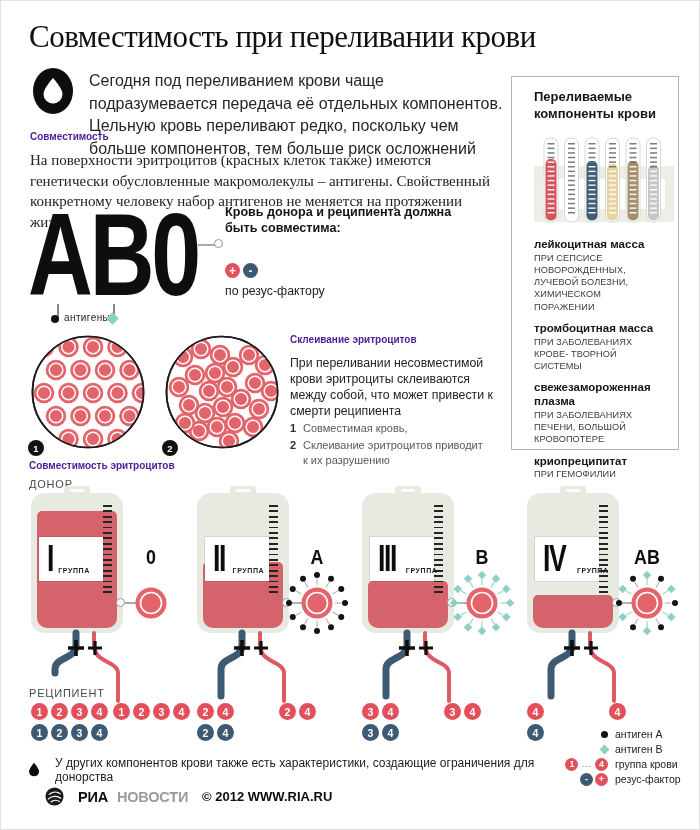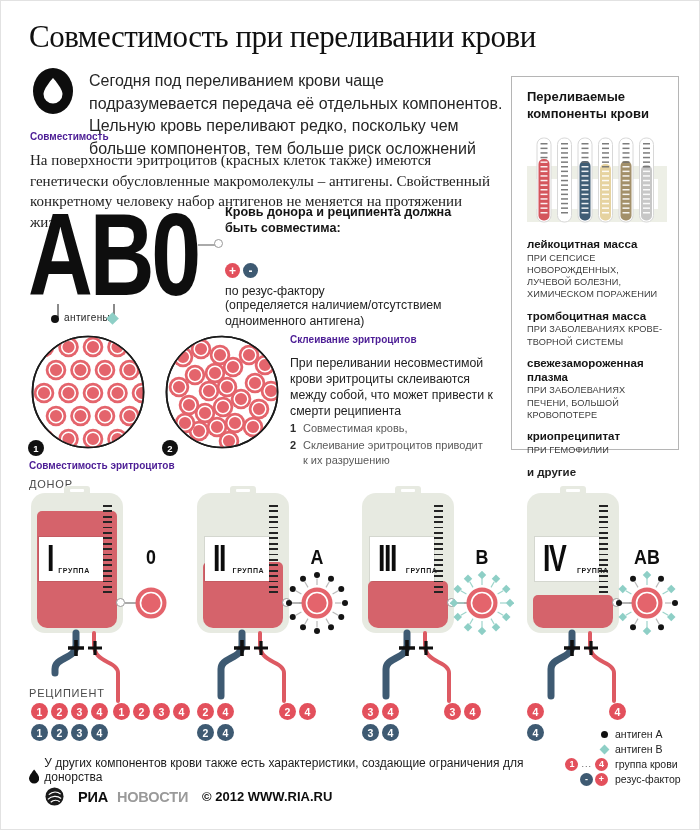--- a/index.html
+++ b/index.html
@@ -30,21 +30,21 @@
   .rh{width:15px;height:15px;border-radius:50%;color:#fff;font-size:12px;font-weight:700;
       display:inline-flex;align-items:center;justify-content:center}
   .rh-red{background:#e3505c}.rh-blue{background:#3e5a72}
 
   .badge{width:16px;height:16px;border-radius:50%;background:#111;color:#fff;font-size:9.5px;font-weight:700;
          display:flex;align-items:center;justify-content:center}
   .cap-row{display:flex;font-size:11px;color:#5a5a5a;line-height:1.3;margin-bottom:3px}
   .cap-n{font-weight:700;color:#2d2d2d;width:13px;flex:none}
 
   
-  .sidebar{left:510px;top:75px;width:168px;height:374px;border:1px solid #b5b5b5;box-sizing:border-box;padding:12px 15px}
+  .sidebar{left:510px;top:75px;width:168px;height:374px;border:1px solid #b5b5b5;box-sizing:border-box;padding:12px 22px}
   .sb-title{font-size:13px;font-weight:700;line-height:1.3;color:#141414}
   .sb-item{margin-top:9px}
   .sb-name{font-size:11.5px;font-weight:700;color:#161616;line-height:1.2}
   .sb-desc{font-size:9.2px;color:#3c3c3c;line-height:1.33;letter-spacing:0.1px}
   .sb-more{font-size:11.5px;font-weight:700;margin-top:10px}
 
   
   .small-caps{font-size:11px;letter-spacing:0.8px;color:#4a4a4a}
   .bag-group{width:166px;height:255px}
   .bag{position:absolute;left:0;top:0;width:92px;height:140px;background:#e7eae1;border-radius:14px}
@@ -65,21 +65,21 @@
 
   
   .lgd-row{display:flex;align-items:center;height:14px;margin-bottom:1px}
   .lgd-ico{width:58px;display:flex;justify-content:flex-end;align-items:center;gap:2px;padding-right:7px;box-sizing:border-box}
   .lgd-txt{font-size:10.5px;color:#222}
   .mini{width:13px;height:13px;border-radius:50%;color:#fff;font-size:9px;font-weight:700;
         display:inline-flex;align-items:center;justify-content:center}
   .mred{background:#e3505c}.mblue{background:#3e5a72}
   .ell{font-size:9px;color:#555;letter-spacing:1px;margin:0 1px}
 
-  .footnote{left:28px;top:754px;display:flex;align-items:flex-end;gap:5px;width:520px}
+  .footnote{left:28px;top:754px;display:flex;align-items:center;gap:16px;width:520px}
   .footnote-txt{font-size:12px;color:#1c1c1c;padding-top:1px}
   .footer{left:44px;top:786px;display:flex;align-items:center;gap:14px}
   .brand-b{font-size:14.5px;font-weight:700;color:#0d0d0d;letter-spacing:-0.2px}
   .brand-g{font-size:14.5px;font-weight:700;color:#9a9a9a;letter-spacing:-0.2px;margin-left:-5px}
   .copy{font-size:13px;font-weight:700;color:#0d0d0d}
 </style>
 </head>
 <body>
 
 <div class="page">
@@ -103,22 +103,20 @@
   <div class="abs big-dia" style="left:107px;top:313px"></div>
   <div class="abs hline" style="left:197px;top:243px;width:18px"></div>
   <div class="abs ring" style="left:213px;top:238px"></div>
 
   <div class="abs bold13" style="left:224px;top:203px;width:242px">Кровь донора и реципиента должна быть совместима:</div>
   <div class="abs" style="left:224px;top:262px;display:flex;gap:3px">
     <span class="rh rh-red">+</span>
     <span class="rh rh-blue">-</span>
   </div>
   <div class="abs sans-p" style="left:224px;top:283px">по резус-фактору</div>
-  <div class="abs sans-p pre" style="left:224px;top:297px;width:242px">(определяется наличием/отсутствием
-одноименного антигена)</div>
 
   <svg id="scope1" class="abs" style="left:30px;top:334px" width="114" height="114" viewBox="0 0 114 114">
       <defs>
         <clipPath id="scope1c">
           <circle cx="57" cy="57" r="55.5"></circle>
         </clipPath>
       </defs>
       <circle cx="57" cy="57" r="55.5" fill="#fff" stroke="#1b1b1b" stroke-width="1.7"></circle>
       <g clip-path="url(#scope1c)">
         <circle cx="13" cy="12" r="10.3" fill="#e4646c"></circle>

